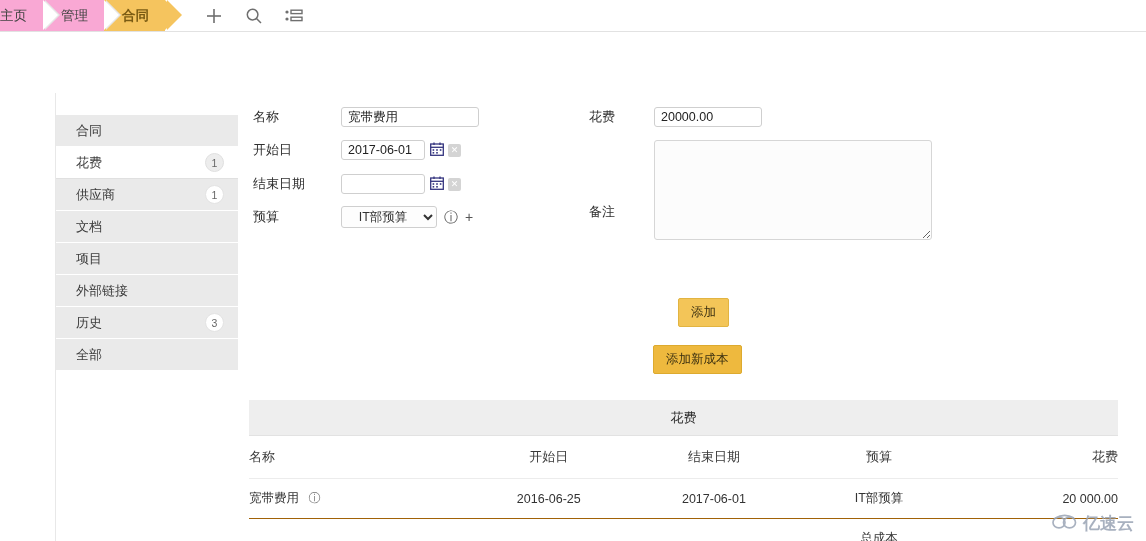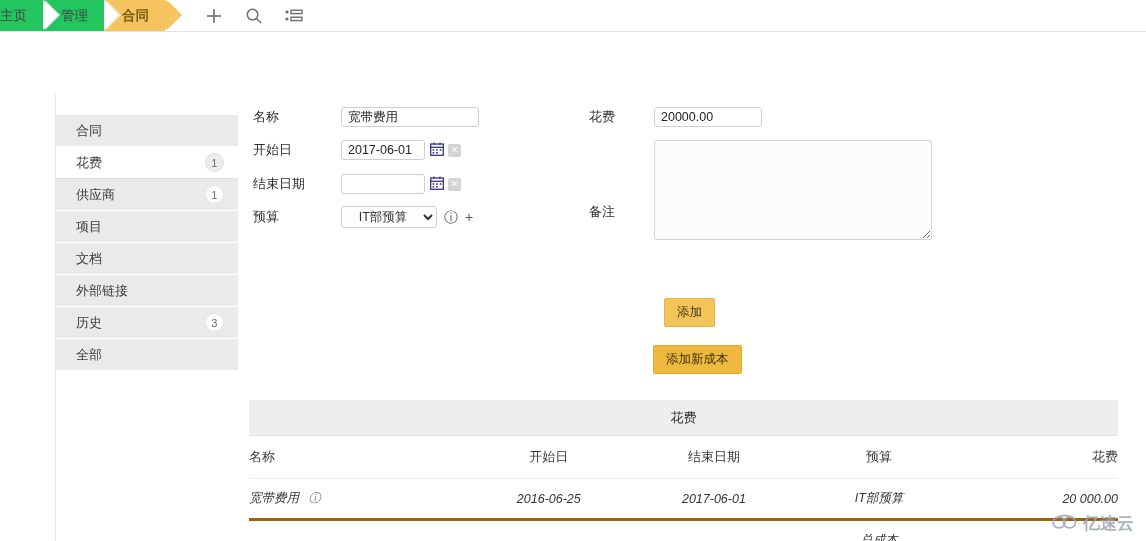--- a/index.html
+++ b/index.html
@@ -31,21 +31,21 @@
     align-items: stretch;
     height: 31px;
   }
   .crumb {
     position: relative;
     display: flex;
     align-items: center;
     padding: 0 16px 0 18px;
     font-size: 13.5px;
     color: #444;
-    background: #22c55e;
+    background: #f9a8d4;
     white-space: nowrap;
   }
   .crumb:first-child { padding-left: 0px; }
   .crumb.active {
     background: #f5c45e;
     color: #7a5b13;
     font-weight: bold;
   }
   .crumb .arrow {
     position: absolute;
@@ -292,21 +292,21 @@
     font-size: 12.5px;
     font-family: "Liberation Sans", sans-serif;
     padding: 5px 12px;
     border-radius: 2px;
     cursor: pointer;
   }
   .btn-amber.dark {
     background: #eeb93e;
     border-color: #ddaa2e;
   }
-  .btn-add-wrap { position: absolute; left: 426px; top: 205px; }
+  .btn-add-wrap { position: absolute; left: 440px; top: 205px; }
   .btn-newcost-wrap { position: absolute; left: 383px; top: 252px; padding-left: 32px; }
 
   
   .tbl-wrap { position: absolute; left: 11px; right: 28px; top: 307px; }
   .tbl-head {
     background: #eeeeee;
     height: 35px;
     display: flex;
     align-items: center;
     justify-content: center;
@@ -322,22 +322,21 @@
   table.grid th {
     font-weight: normal;
     color: #3a3a3a;
     padding: 12px 0 12px 0;
     border-bottom: 1px solid #ececec;
     font-size: 13px;
   }
   table.grid td {
     padding: 11px 0;
     color: #333;
-    border-bottom: 3px solid #a16207;
-    font-style: italic;
+    border-bottom: 1px solid #a16207;
   }
   .c-name { text-align: left; padding-left: 4px; width: 25%; }
   .c-start { text-align: center; width: 19%; }
   .c-end { text-align: center; width: 19%; }
   .c-budget { text-align: center; width: 19%; }
   .c-cost { text-align: right; padding-right: 8px; width: 18%; }
   .row-info {
     display: inline-block;
     margin-left: 6px;
     color: #777;
@@ -436,24 +435,24 @@
     </div>
     <div class="side-item active">
       <span>花费</span>
       <span class="badge">1</span>
     </div>
     <div class="side-item">
       <span>供应商</span>
       <span class="badge">1</span>
     </div>
     <div class="side-item">
+      <span>文档</span>
+    </div>
+    <div class="side-item">
       <span>项目</span>
-    </div>
-    <div class="side-item">
-      <span>文档</span>
     </div>
     <div class="side-item">
       <span>外部链接</span>
     </div>
     <div class="side-item">
       <span>历史</span>
       <span class="badge">3</span>
     </div>
     <div class="side-item">
       <span>全部</span>

